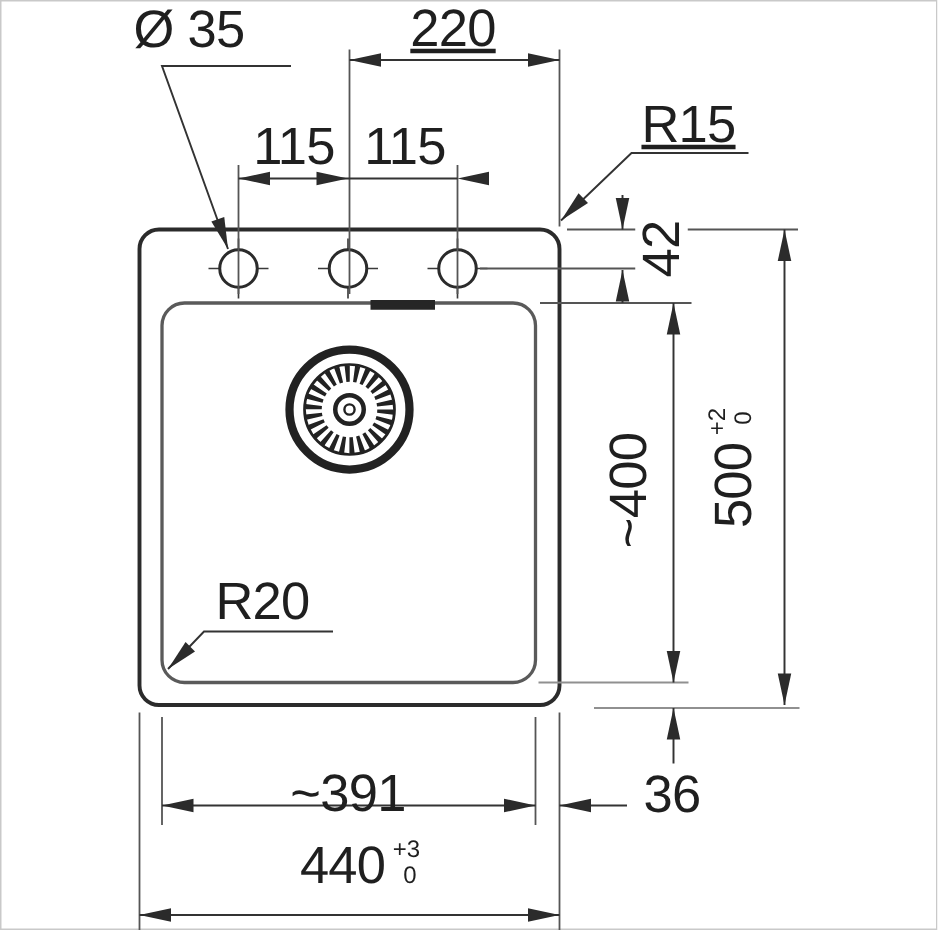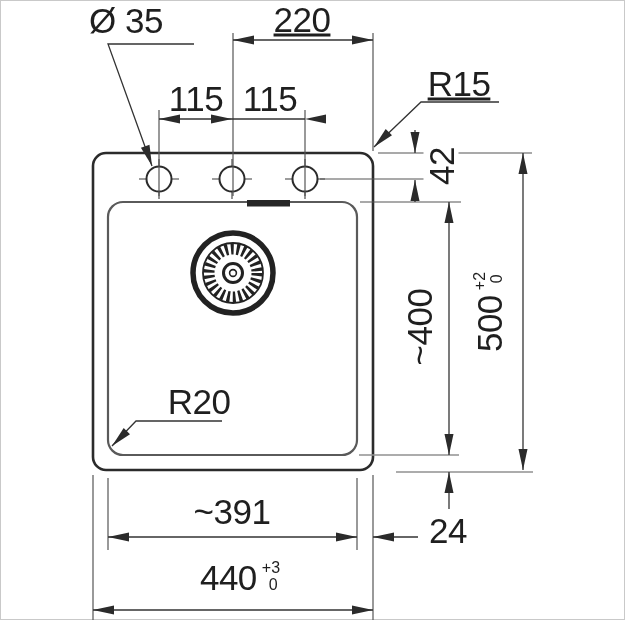--- a/index.html
+++ b/index.html
@@ -129,23 +129,23 @@
   <div class="dim-label rot" style="left:419px;top:327px;">~400</div>
 
   <div class="dim-label rot dim-group" style="left:489px;top:312px;">
     <span>500</span>
     <span class="tol">
       <span class="tol-up">+2</span>
       <span class="tol-low">0</span>
     </span>
   </div>
 
-  <div class="dim-label" style="left:175px;top:401px;margin-left:24px;">R20</div>
-  <div class="dim-label" style="left:232px;top:511px;">~391</div>
-  <div class="dim-label" style="left:448px;top:530px;">24</div>
+  <div class="dim-label" style="left:175px;top:401px;">R20</div>
+  <div class="dim-label" style="left:232px;top:529px;">~391</div>
+  <div class="dim-label" style="left:448px;top:530px;">36</div>
 
   <div class="dim-label dim-group" style="left:240px;top:577px;">
     <span>440</span>
     <span class="tol">
       <span class="tol-up">+3</span>
       <span class="tol-low">0</span>
     </span>
   </div>
 
 </div>

